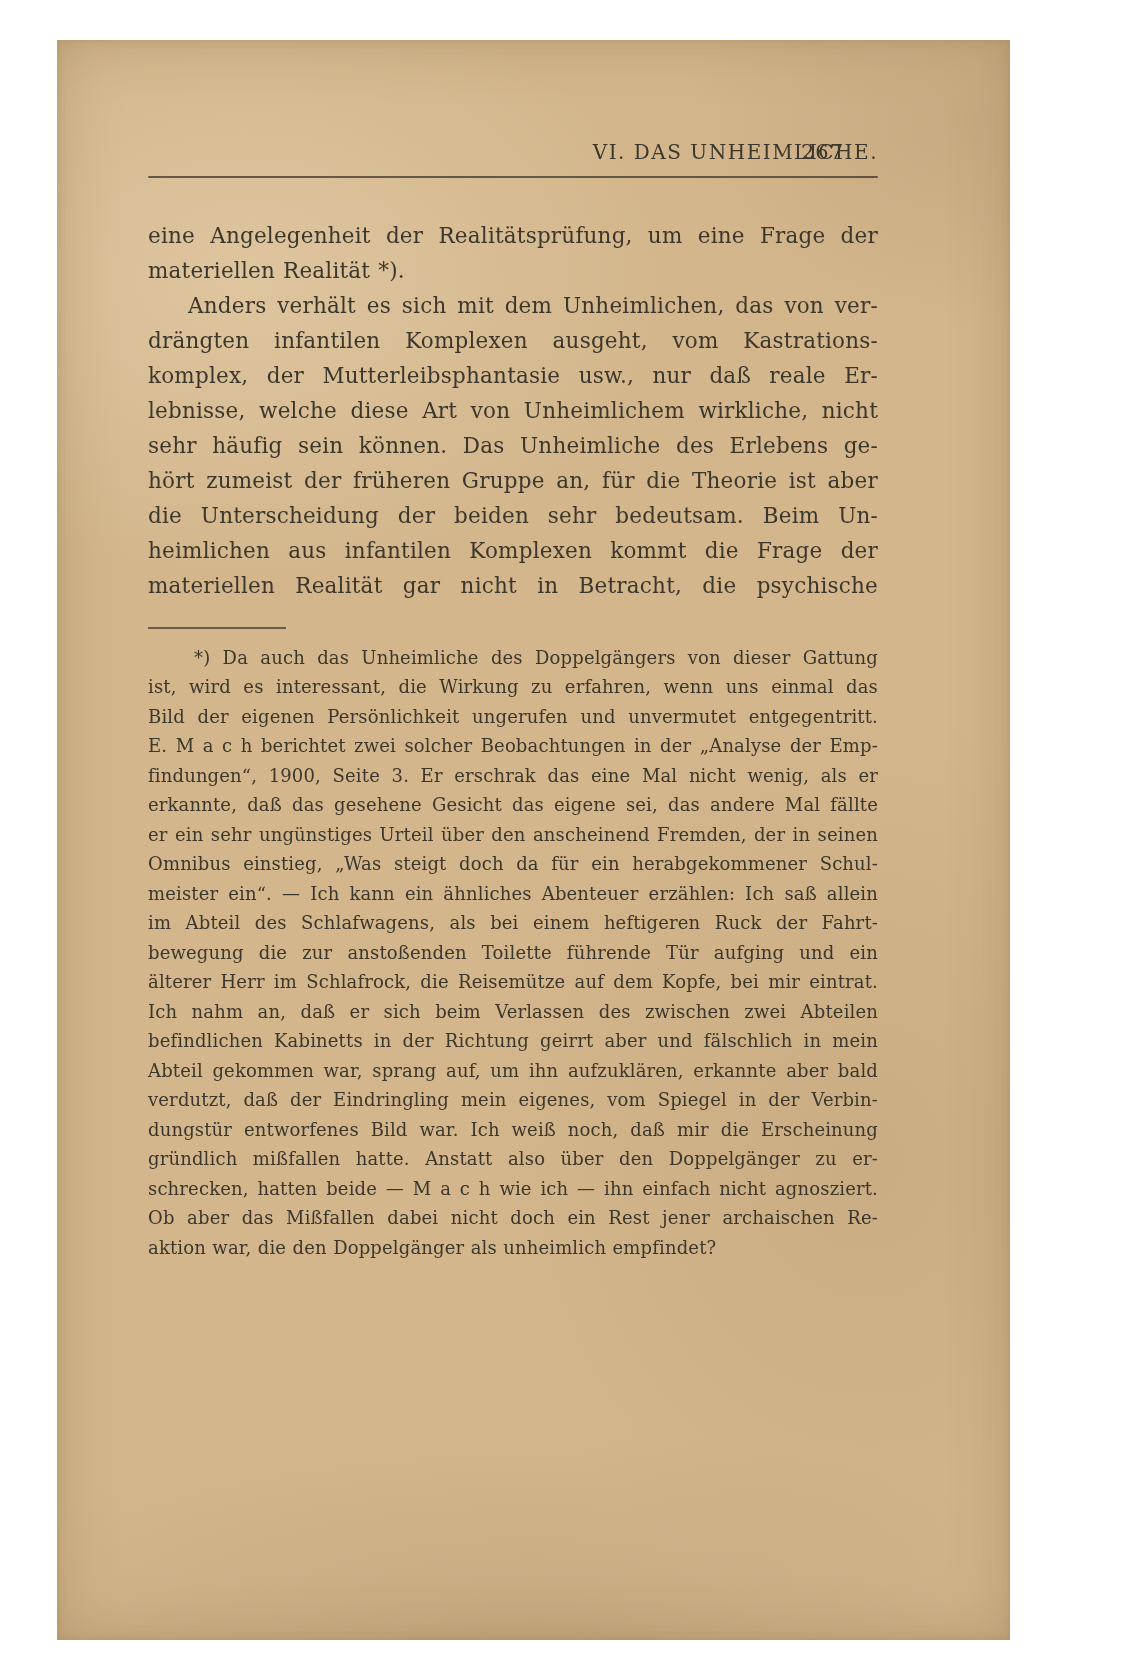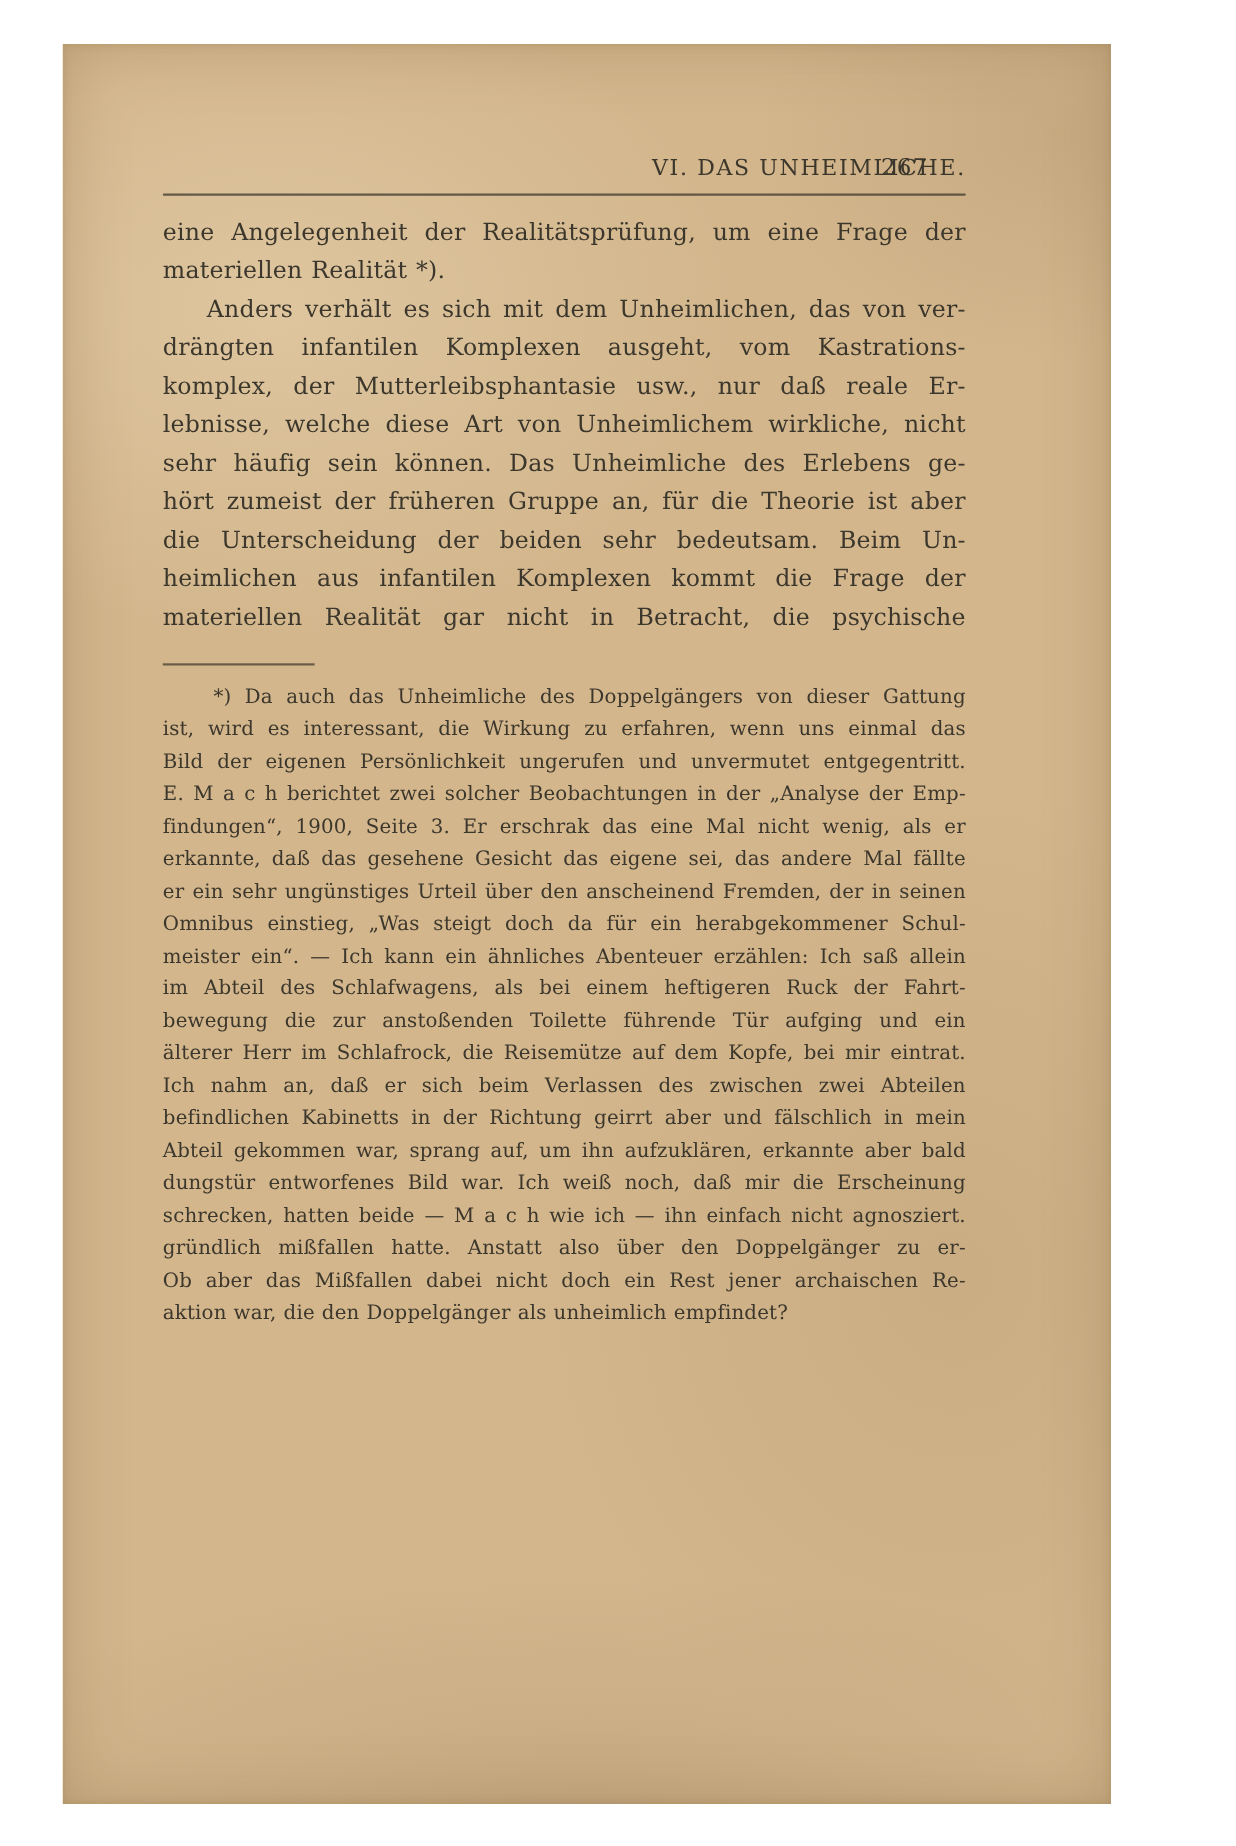--- a/index.html
+++ b/index.html
@@ -59,21 +59,21 @@
     font-size:21px;
     letter-spacing:1px;
   }
   .header-rule{
     margin-top:10px;
     height:2px;
     background:rgba(60,55,44,0.75);
     border-radius:1px;
   }
   .body-text{
-    margin-top:16px;
+    margin-top:40px;
     font-size:21.5px;
     line-height:35px;
     letter-spacing:0.2px;
     word-spacing:1px;
   }
   .line{
     text-align:justify;
     text-align-last:justify;
     white-space:normal;
   }
@@ -143,22 +143,23 @@
           <div class="line">erkannte, daß das gesehene Gesicht das eigene sei, das andere Mal fällte</div>
           <div class="line">er ein sehr ungünstiges Urteil über den anscheinend Fremden, der in seinen</div>
           <div class="line">Omnibus einstieg, „Was steigt doch da für ein herabgekommener Schul-</div>
           <div class="line">meister ein“. — Ich kann ein ähnliches Abenteuer erzählen: Ich saß allein</div>
           <div class="line">im Abteil des Schlafwagens, als bei einem heftigeren Ruck der Fahrt-</div>
           <div class="line">bewegung die zur anstoßenden Toilette führende Tür aufging und ein</div>
           <div class="line">älterer Herr im Schlafrock, die Reisemütze auf dem Kopfe, bei mir eintrat.</div>
           <div class="line">Ich nahm an, daß er sich beim Verlassen des zwischen zwei Abteilen</div>
           <div class="line">befindlichen Kabinetts in der Richtung geirrt aber und fälschlich in mein</div>
           <div class="line">Abteil gekommen war, sprang auf, um ihn aufzuklären, erkannte aber bald</div>
+          <div class="line">verdutzt, daß der Eindringling mein eigenes, vom Spiegel in der Verbin-</div>
           <div class="line">dungstür entworfenes Bild war.  Ich weiß noch, daß mir die Erscheinung</div>
+          <div class="line">gründlich mißfallen hatte.  Anstatt also über den Doppelgänger zu er-</div>
           <div class="line">schrecken, hatten beide — M a c h wie ich — ihn einfach nicht agnosziert.</div>
-          <div class="line">gründlich mißfallen hatte.  Anstatt also über den Doppelgänger zu er-</div>
           <div class="line">Ob aber das Mißfallen dabei nicht doch ein Rest jener archaischen Re-</div>
           <div class="line last-left">aktion war, die den Doppelgänger als unheimlich empfindet?</div>
         </div>
 
     </div>
   </div>
 </div>
 
 </body></html>

